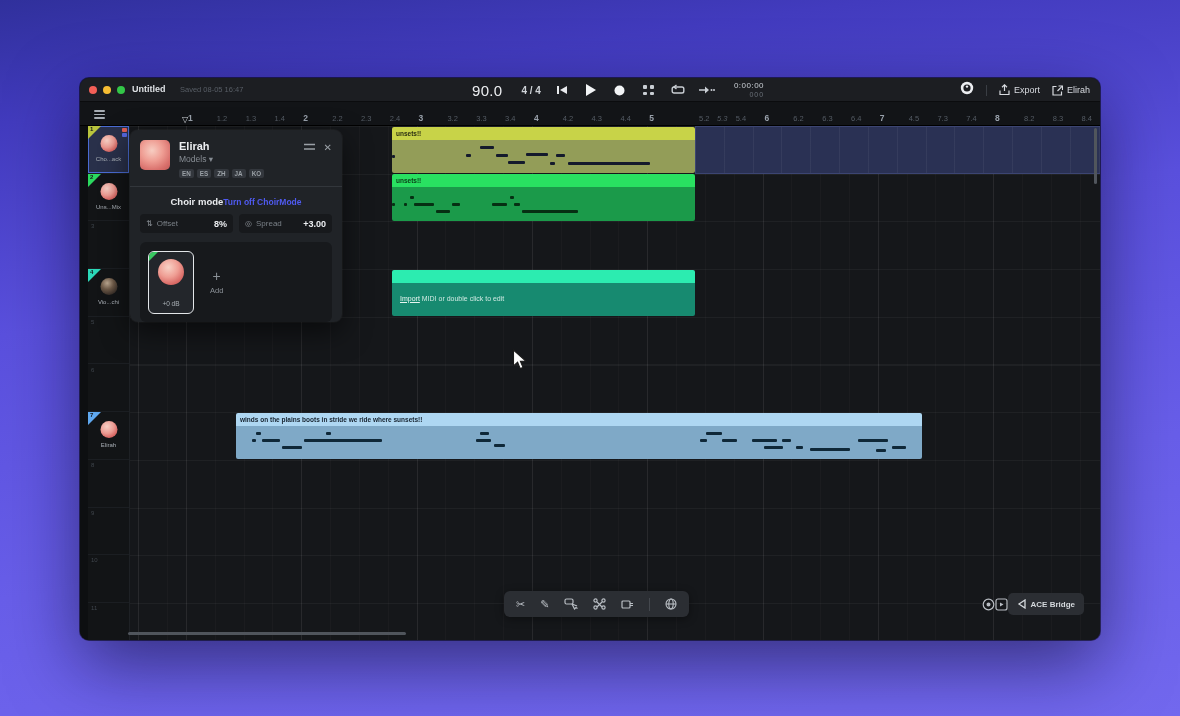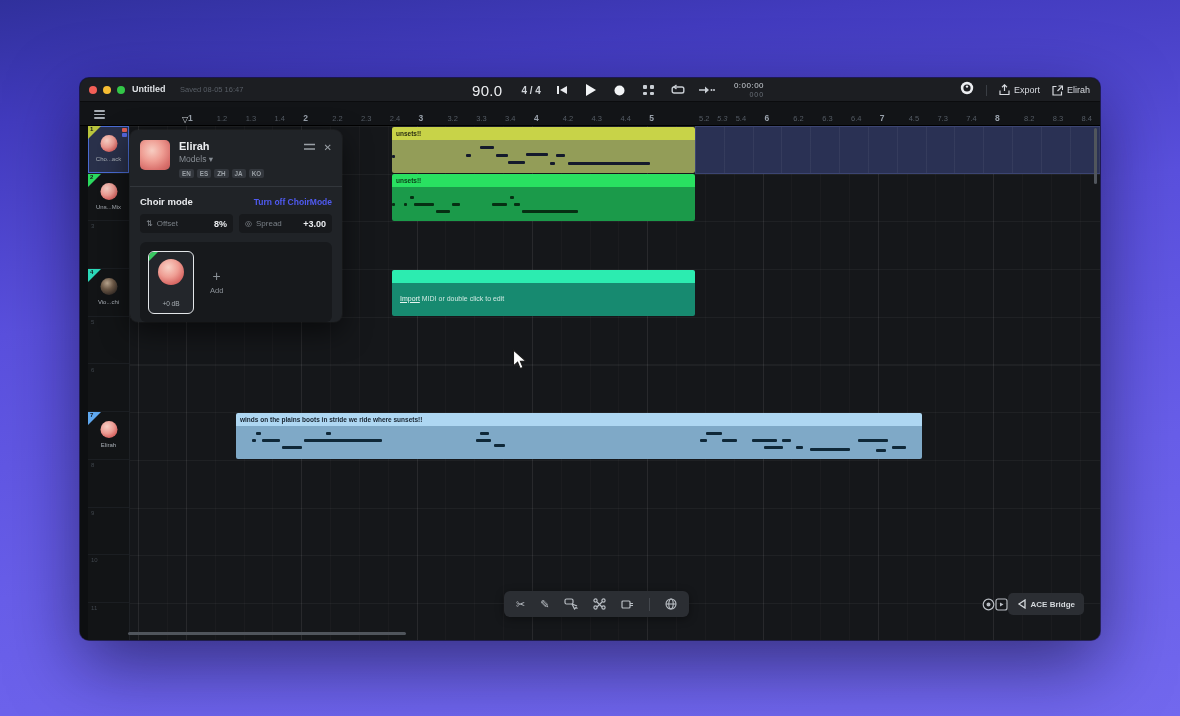--- a/index.html
+++ b/index.html
@@ -80,21 +80,21 @@
   .pp-head { display:flex; padding:10px 10px 8px; }
   .pp-ava { width:30px; height:30px; border-radius:5px; flex:0 0 30px;
     background:radial-gradient(circle at 40% 35%,#f7cdc2 0%,#ef9e94 40%,#d9706c 75%,#c25a58 100%); }
   .pp-info { margin-left:9px; flex:1; }
   .pp-name { font-size:11px; font-weight:700; color:#eceef1; }
   .pp-sub { font-size:8.5px; color:#878d94; margin-top:2px; }
   .pp-langs { display:flex; gap:3px; margin-top:5px; }
   .lang { font-size:6.3px; color:#9aa0a6; background:#33373d; border-radius:2px; padding:1px 3px; font-weight:700; }
   .pp-hicons { display:flex; gap:9px; color:#9aa0a6; font-size:10px; align-items:flex-start; padding-top:2px; }
   .pp-div { height:1px; background:#32363b; }
-  .pp-choir { display:flex; justify-content:space-between; align-items:center; padding:9px 10px 7px; }
+  .pp-choir { display:flex; justify-content:center; align-items:center; padding:9px 10px 7px; }
   .pp-choir .lab { font-size:9.5px; font-weight:700; color:#e9ebee; }
   .pp-choir .lnk { font-size:8.5px; font-weight:700; color:#4f5af0; cursor:pointer; }
   .pp-pills { display:flex; gap:6px; padding:0 10px 9px; }
   .pill { flex:1; height:19px; background:#17191c; border-radius:4px; display:flex; align-items:center; padding:0 6px; gap:4px; }
   .pill .ic { font-size:8px; color:#8a9096; }
   .pill .pl { font-size:8px; color:#7a8087; }
   .pill .pv { margin-left:auto; font-size:9px; font-weight:700; color:#eceef1; }
   .pp-voices { margin:0 10px; background:#17191c; border-radius:6px; padding:8px; display:flex; align-items:center; height:80px; }
   .vcard { width:46px; height:63px; border:1.5px solid #e3e6e9; border-radius:6px; background:#23262b; position:relative; overflow:hidden; }
   .vcard .vtri { position:absolute; left:0; top:0; border-top:9px solid #39c861; border-right:9px solid transparent; }

